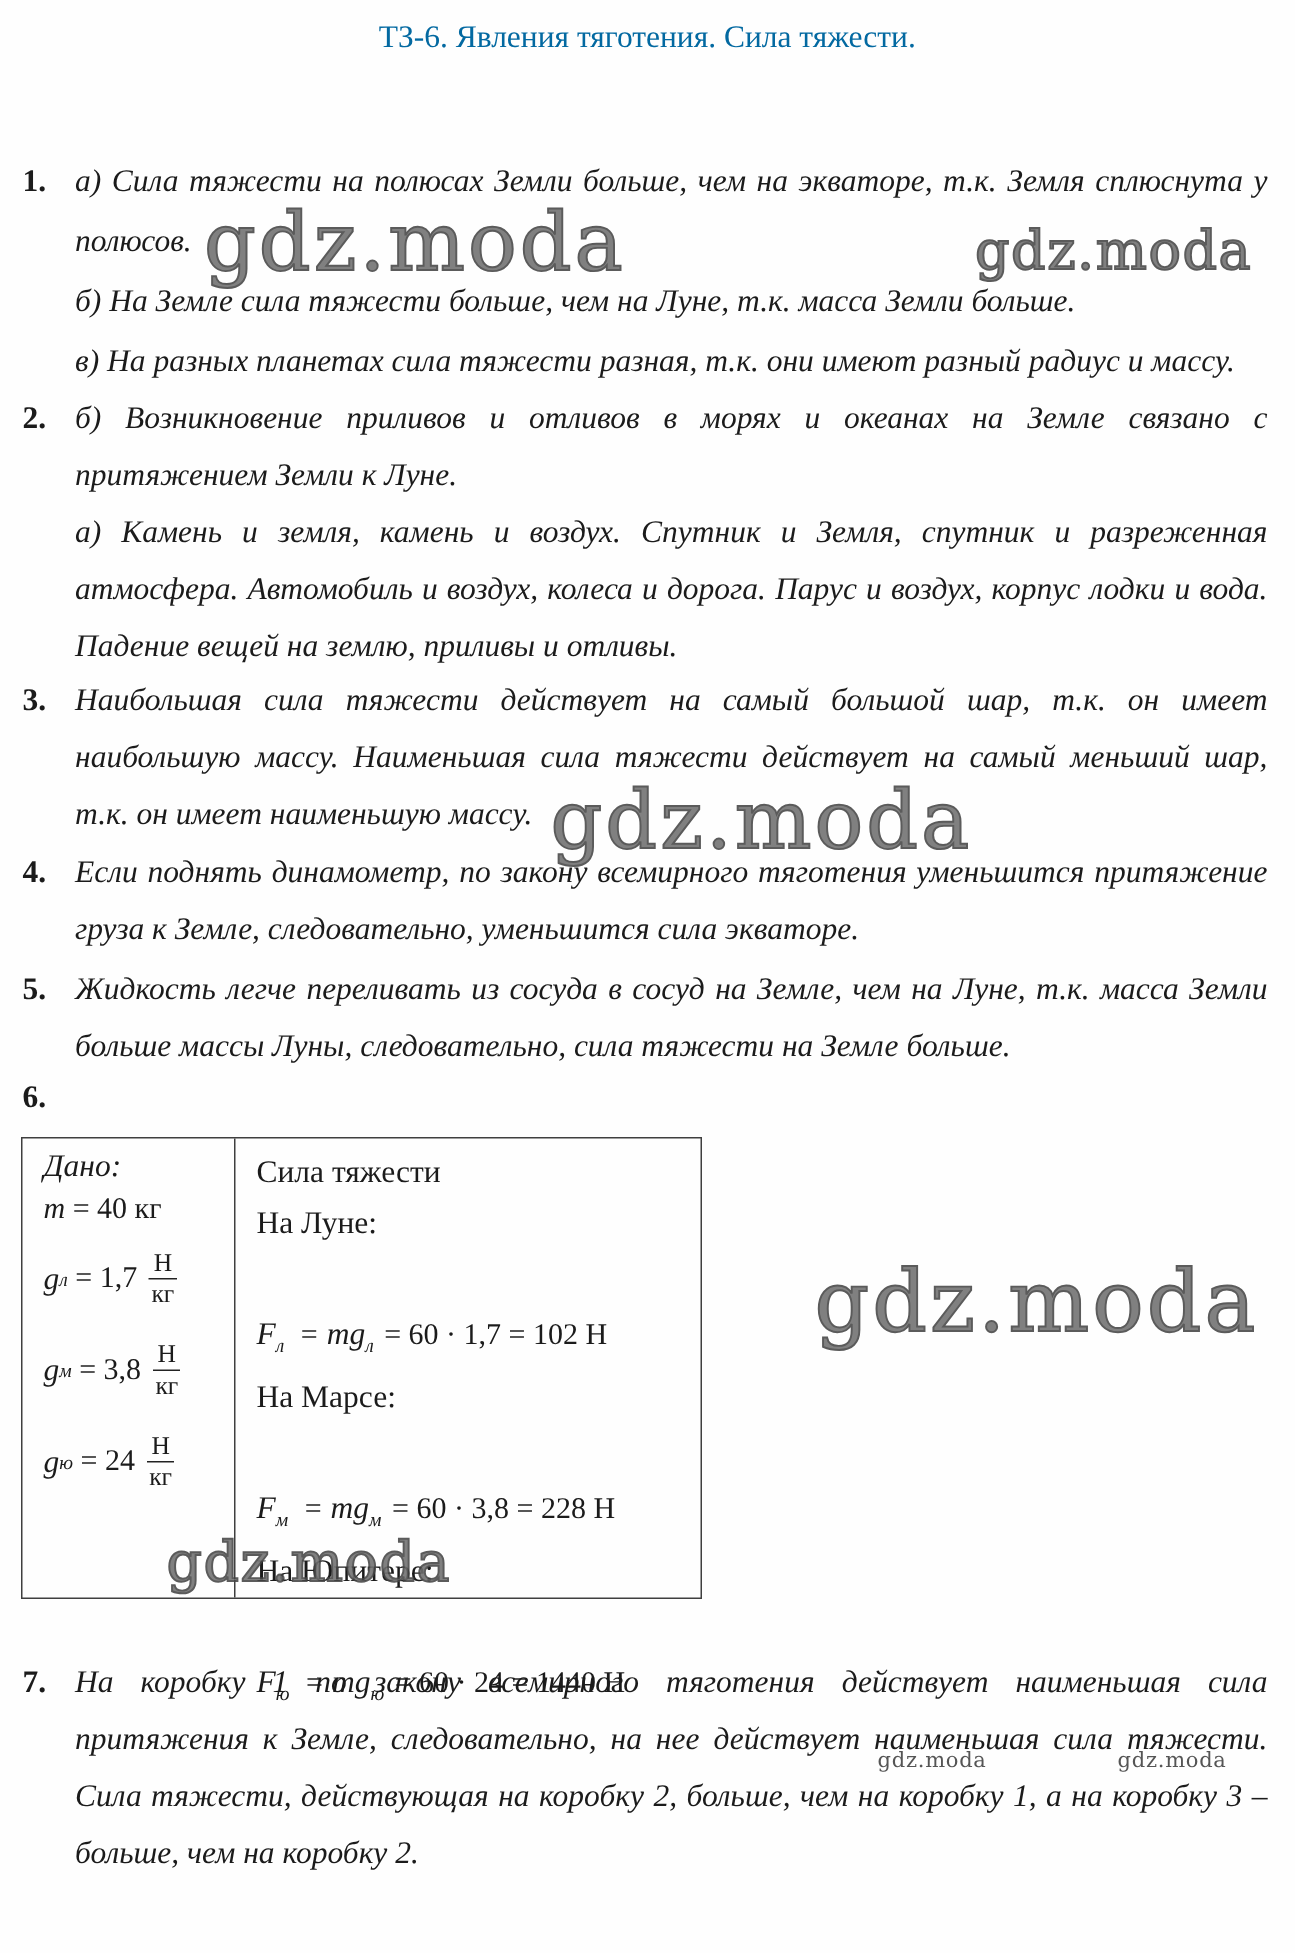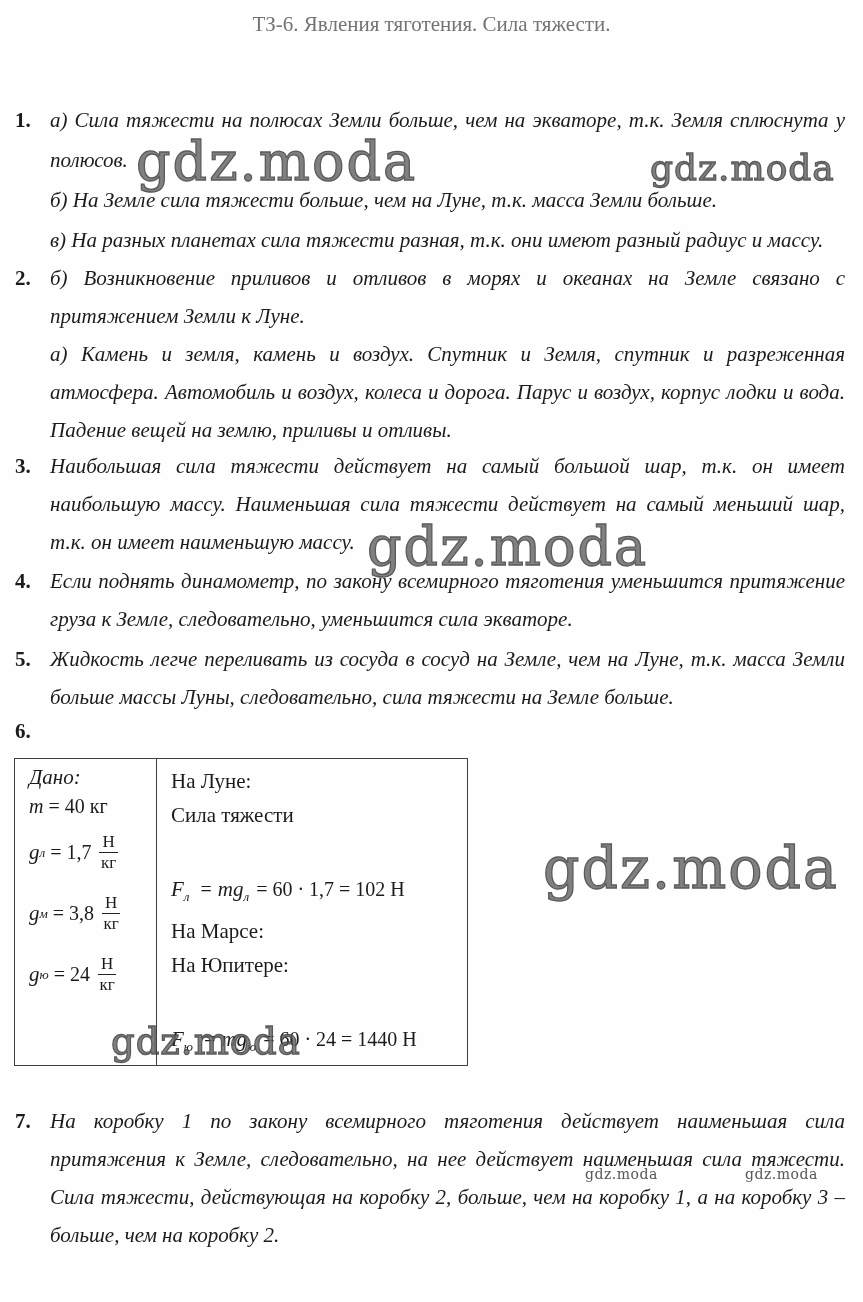--- a/index.html
+++ b/index.html
@@ -6,21 +6,21 @@
   #page{
     position:relative;
     width:863px;height:1302px;
     background:#fefefe;
     font-family:"Liberation Serif", serif;
     color:#1b1b1b;
     overflow:hidden;
   }
   .title{
     position:absolute;top:12px;left:0;width:100%;
-    text-align:center;font-size:21px;color:#737373;
+    text-align:center;font-size:21px;color:#0369a1;
   }
   .item{position:absolute;left:15px;right:18px;display:flex;}
   .inum{width:35px;flex-shrink:0;font-weight:bold;font-size:21px;line-height:38px;}
   .ibody{flex:1;min-width:0;font-style:italic;}
   .ibody p{margin:0;font-size:21px;line-height:38px;text-align:justify;}
   #item1{top:100px;}
   #item1 .ibody p,#item1 .inum{line-height:40px;}
   #item2{top:259px;}
   #item3{top:447px;}
   #item4{top:562px;}
@@ -155,28 +155,33 @@
           <span class="eq">=</span>
           <span>24</span>
           <span class="frac">
             <span class="fnum">Н</span>
             <span class="fden">кг</span>
           </span>
         </div>
       </div>
     </div>
     <div class="col-right">
+      <div class="sline">Сила тяжести</div>
       <div class="sline">На Луне:</div>
-      <div class="sline">Сила тяжести</div>
       <div class="sline formula">
         <span class="fv">F</span><sub>л</sub>
         <span class="eq">=</span><span class="mg">mg</span><sub>л</sub>
         <span class="rest">= 60 · 1,7 = 102 Н</span>
       </div>
       <div class="sline">На Марсе:</div>
+      <div class="sline formula">
+        <span class="fv">F</span><sub>м</sub>
+        <span class="eq">=</span><span class="mg">mg</span><sub>м</sub>
+        <span class="rest">= 60 · 3,8 = 228 Н</span>
+      </div>
       <div class="sline">На Юпитере:</div>
       <div class="sline formula">
         <span class="fv">F</span><sub>ю</sub>
         <span class="eq">=</span><span class="mg">mg</span><sub>ю</sub>
         <span class="rest">= 60 · 24 = 1440 Н</span>
       </div>
     </div>
   </div>
 
   <div class="item" id="item7">

